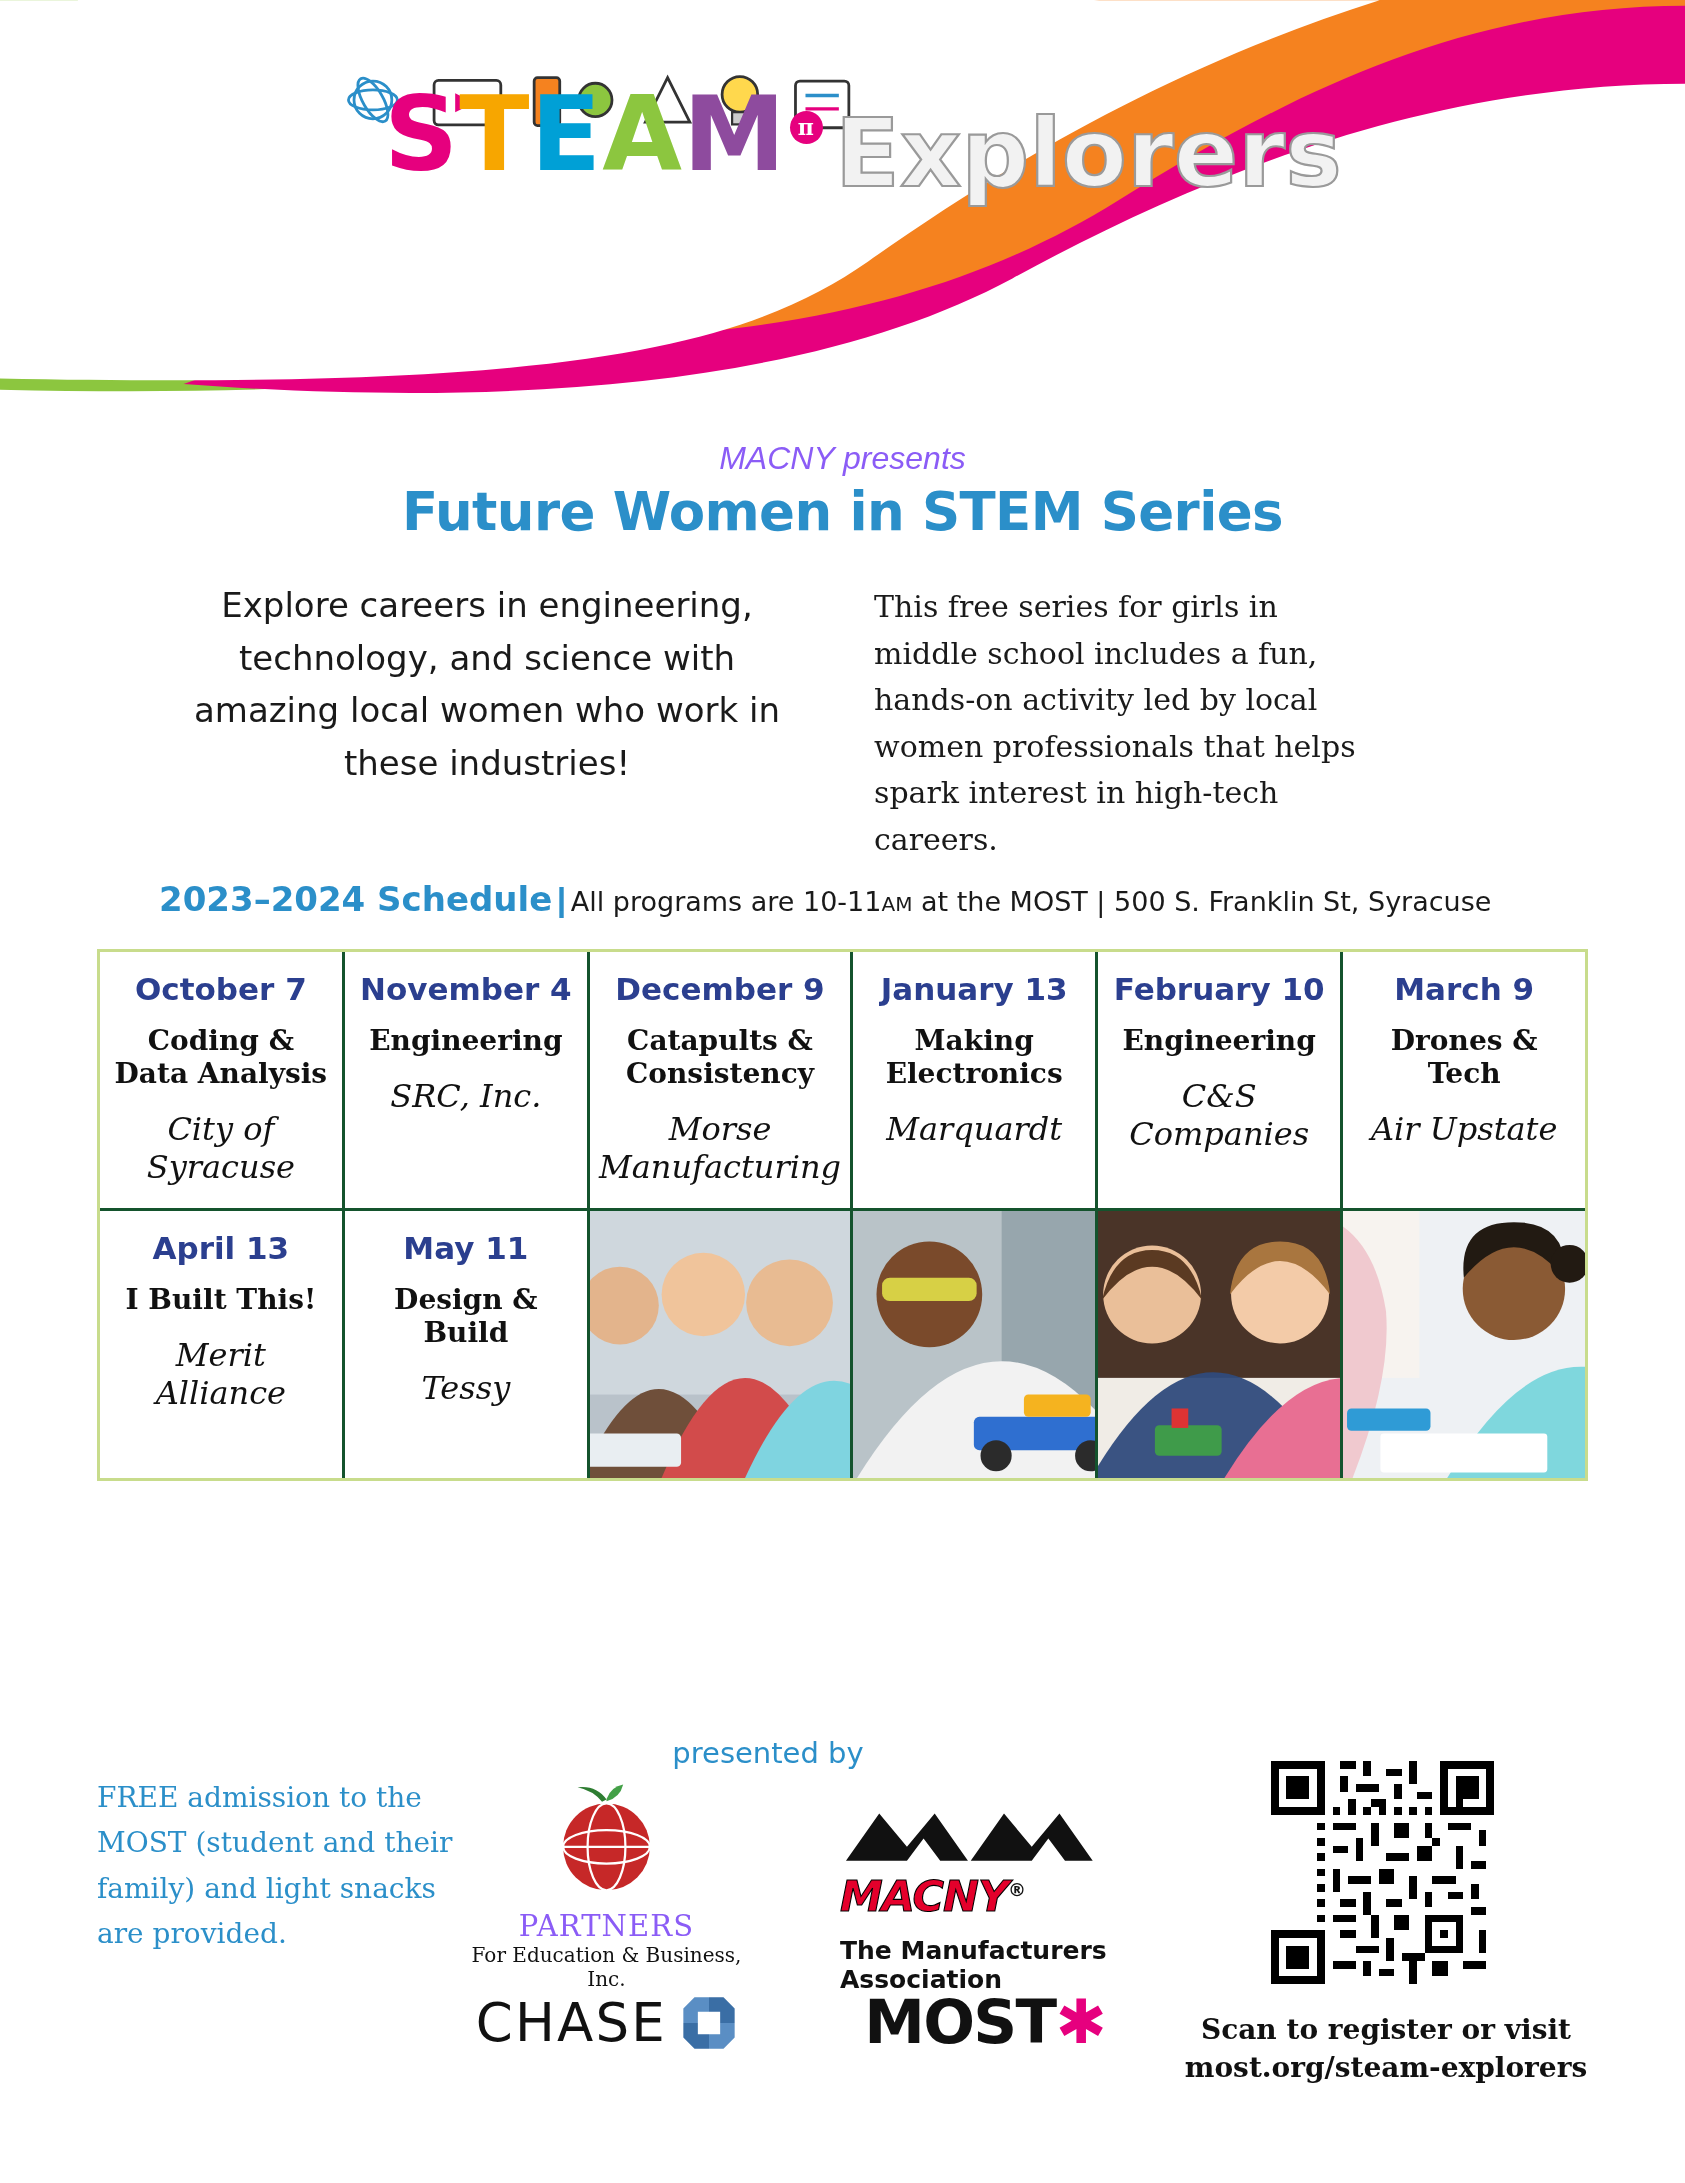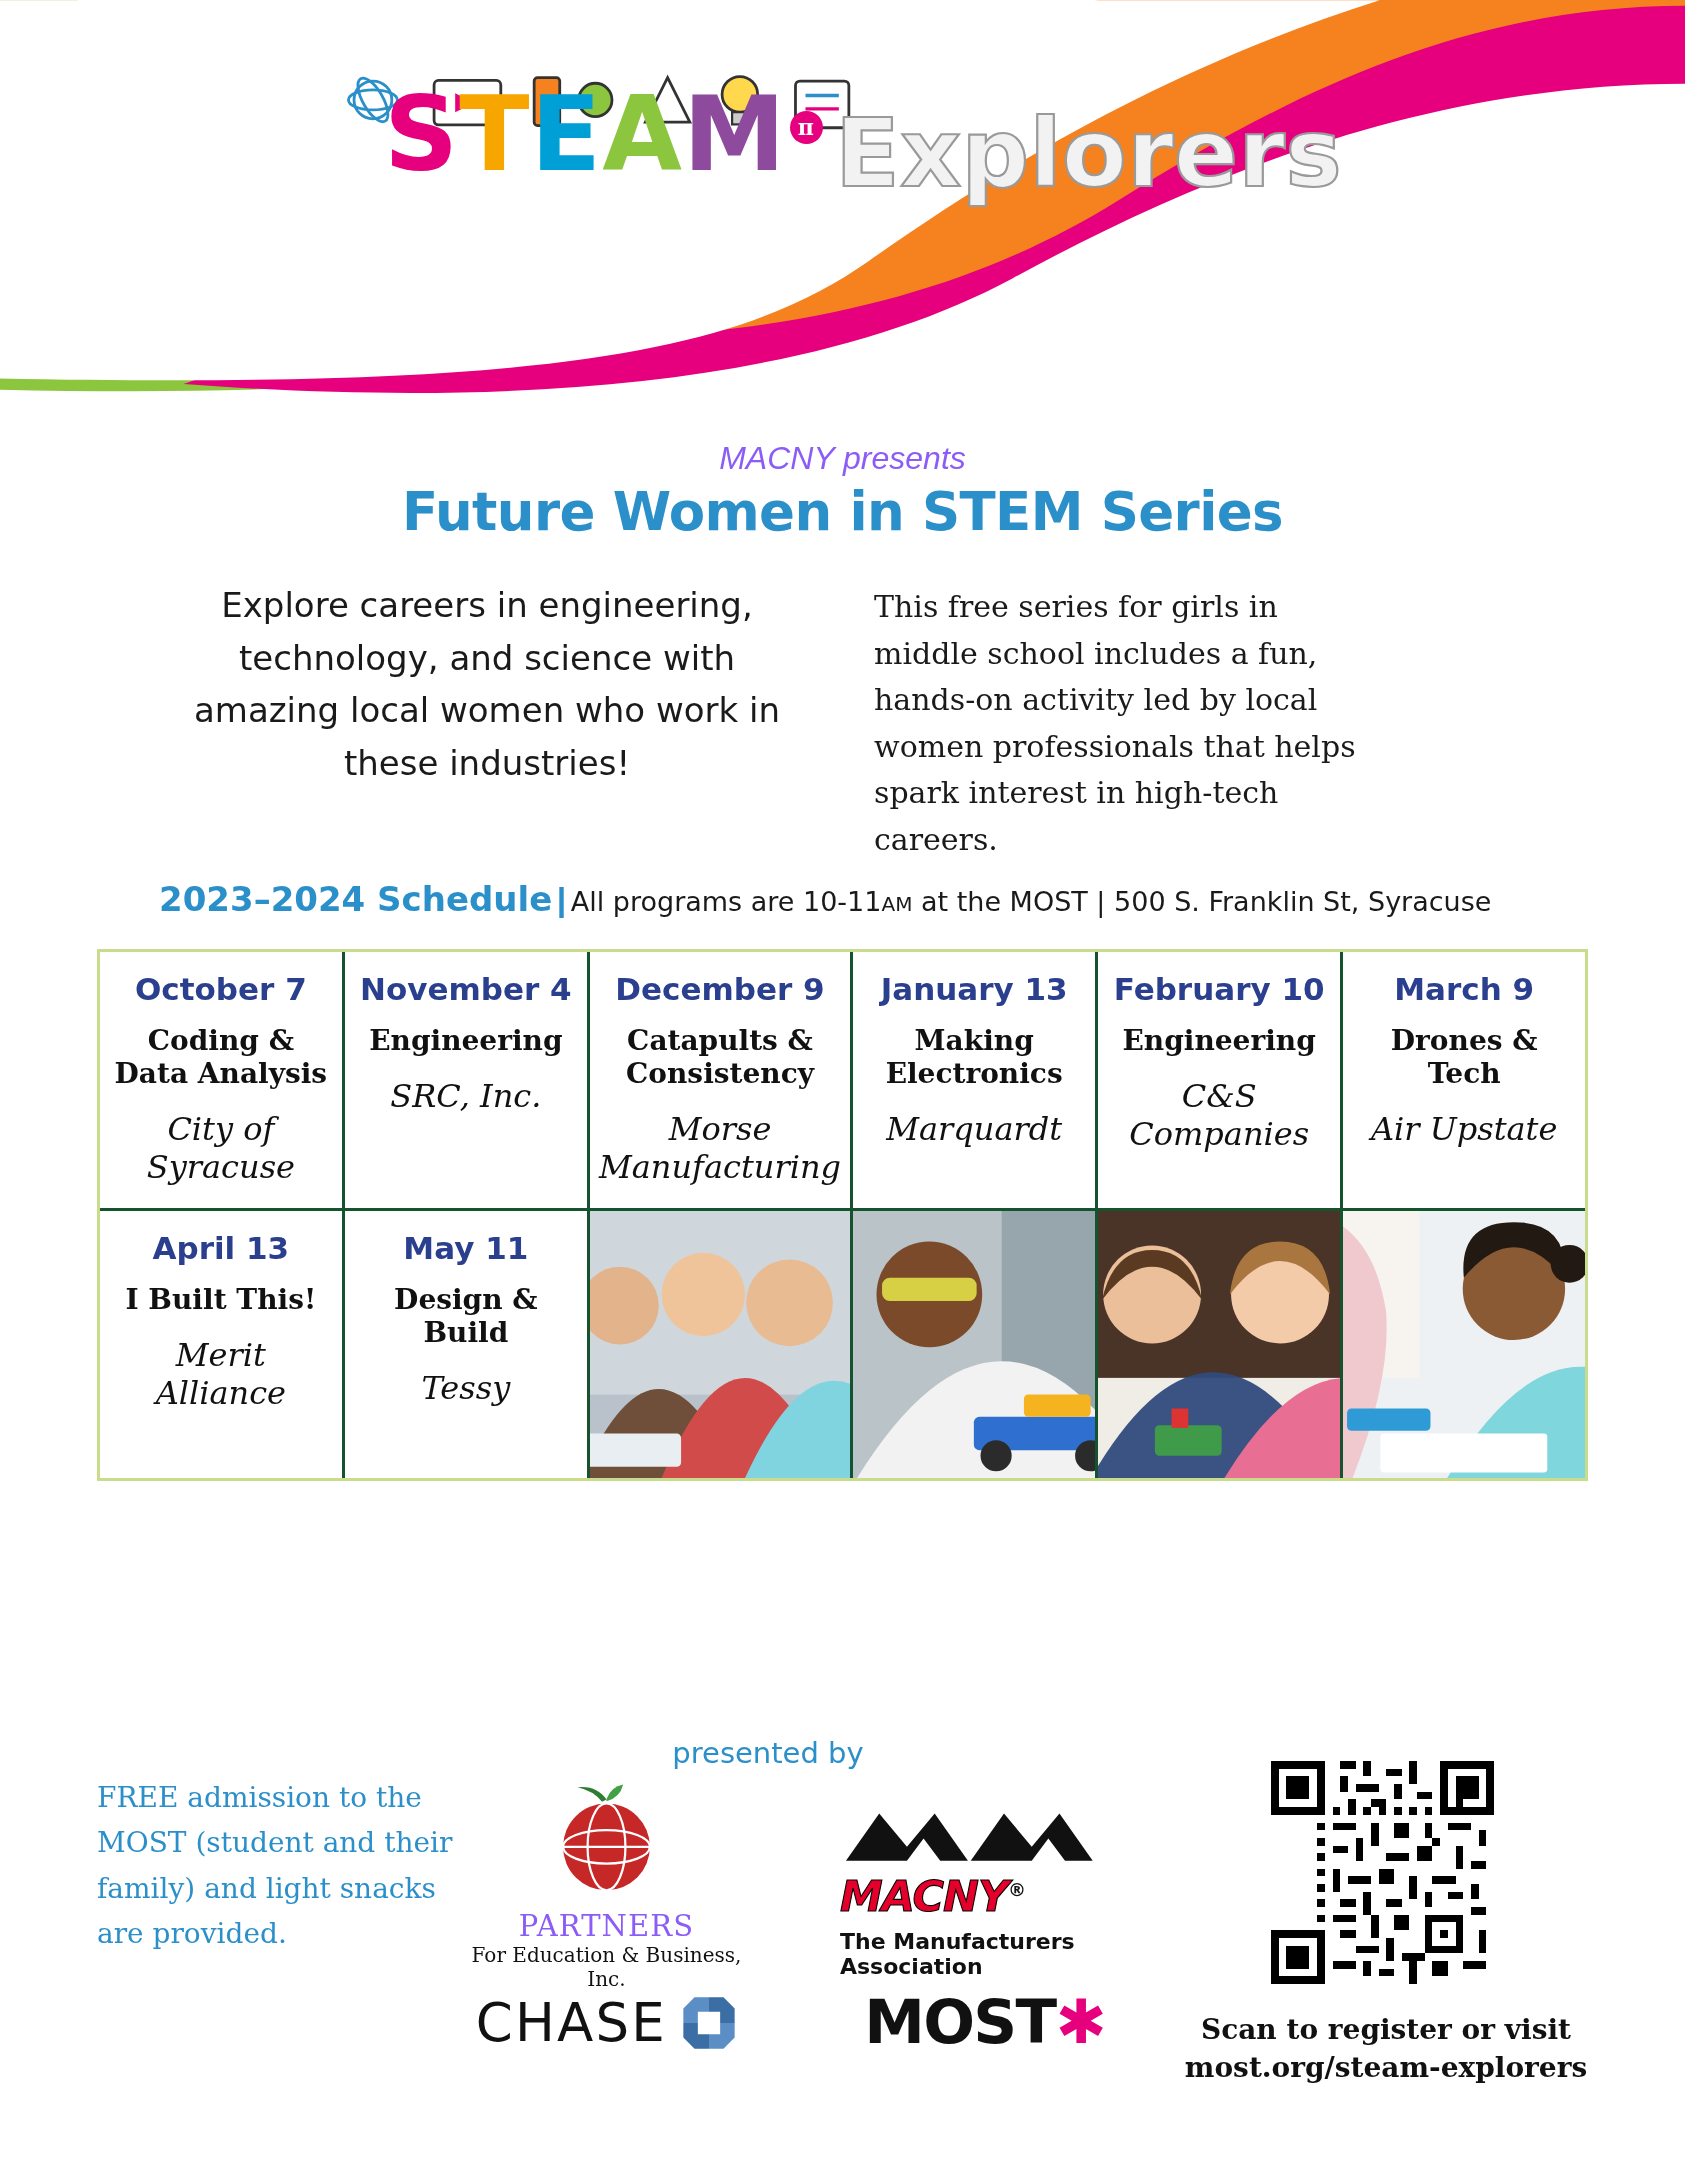--- a/index.html
+++ b/index.html
@@ -244,23 +244,23 @@
     font-weight: bold;
     font-style: italic;
     font-size: 43px;
     color:#e4002b;
     -webkit-text-stroke: 1.1px #000;
     letter-spacing: -1.1px;
   }
   .logo-macny .macny-sub {
     font-family: "DejaVu Sans", sans-serif;
     font-weight: bold;
-    font-size: 22px;
+    font-size: 25px;
     color:#111;
-    margin-top: 8px;
+    margin-top: 15px;
   }
 
   .logo-chase {
     position:absolute;
     top: 1992px;
     left: 440px;
     width: 334px;
     display:flex;
     align-items:center;
     justify-content:center;

